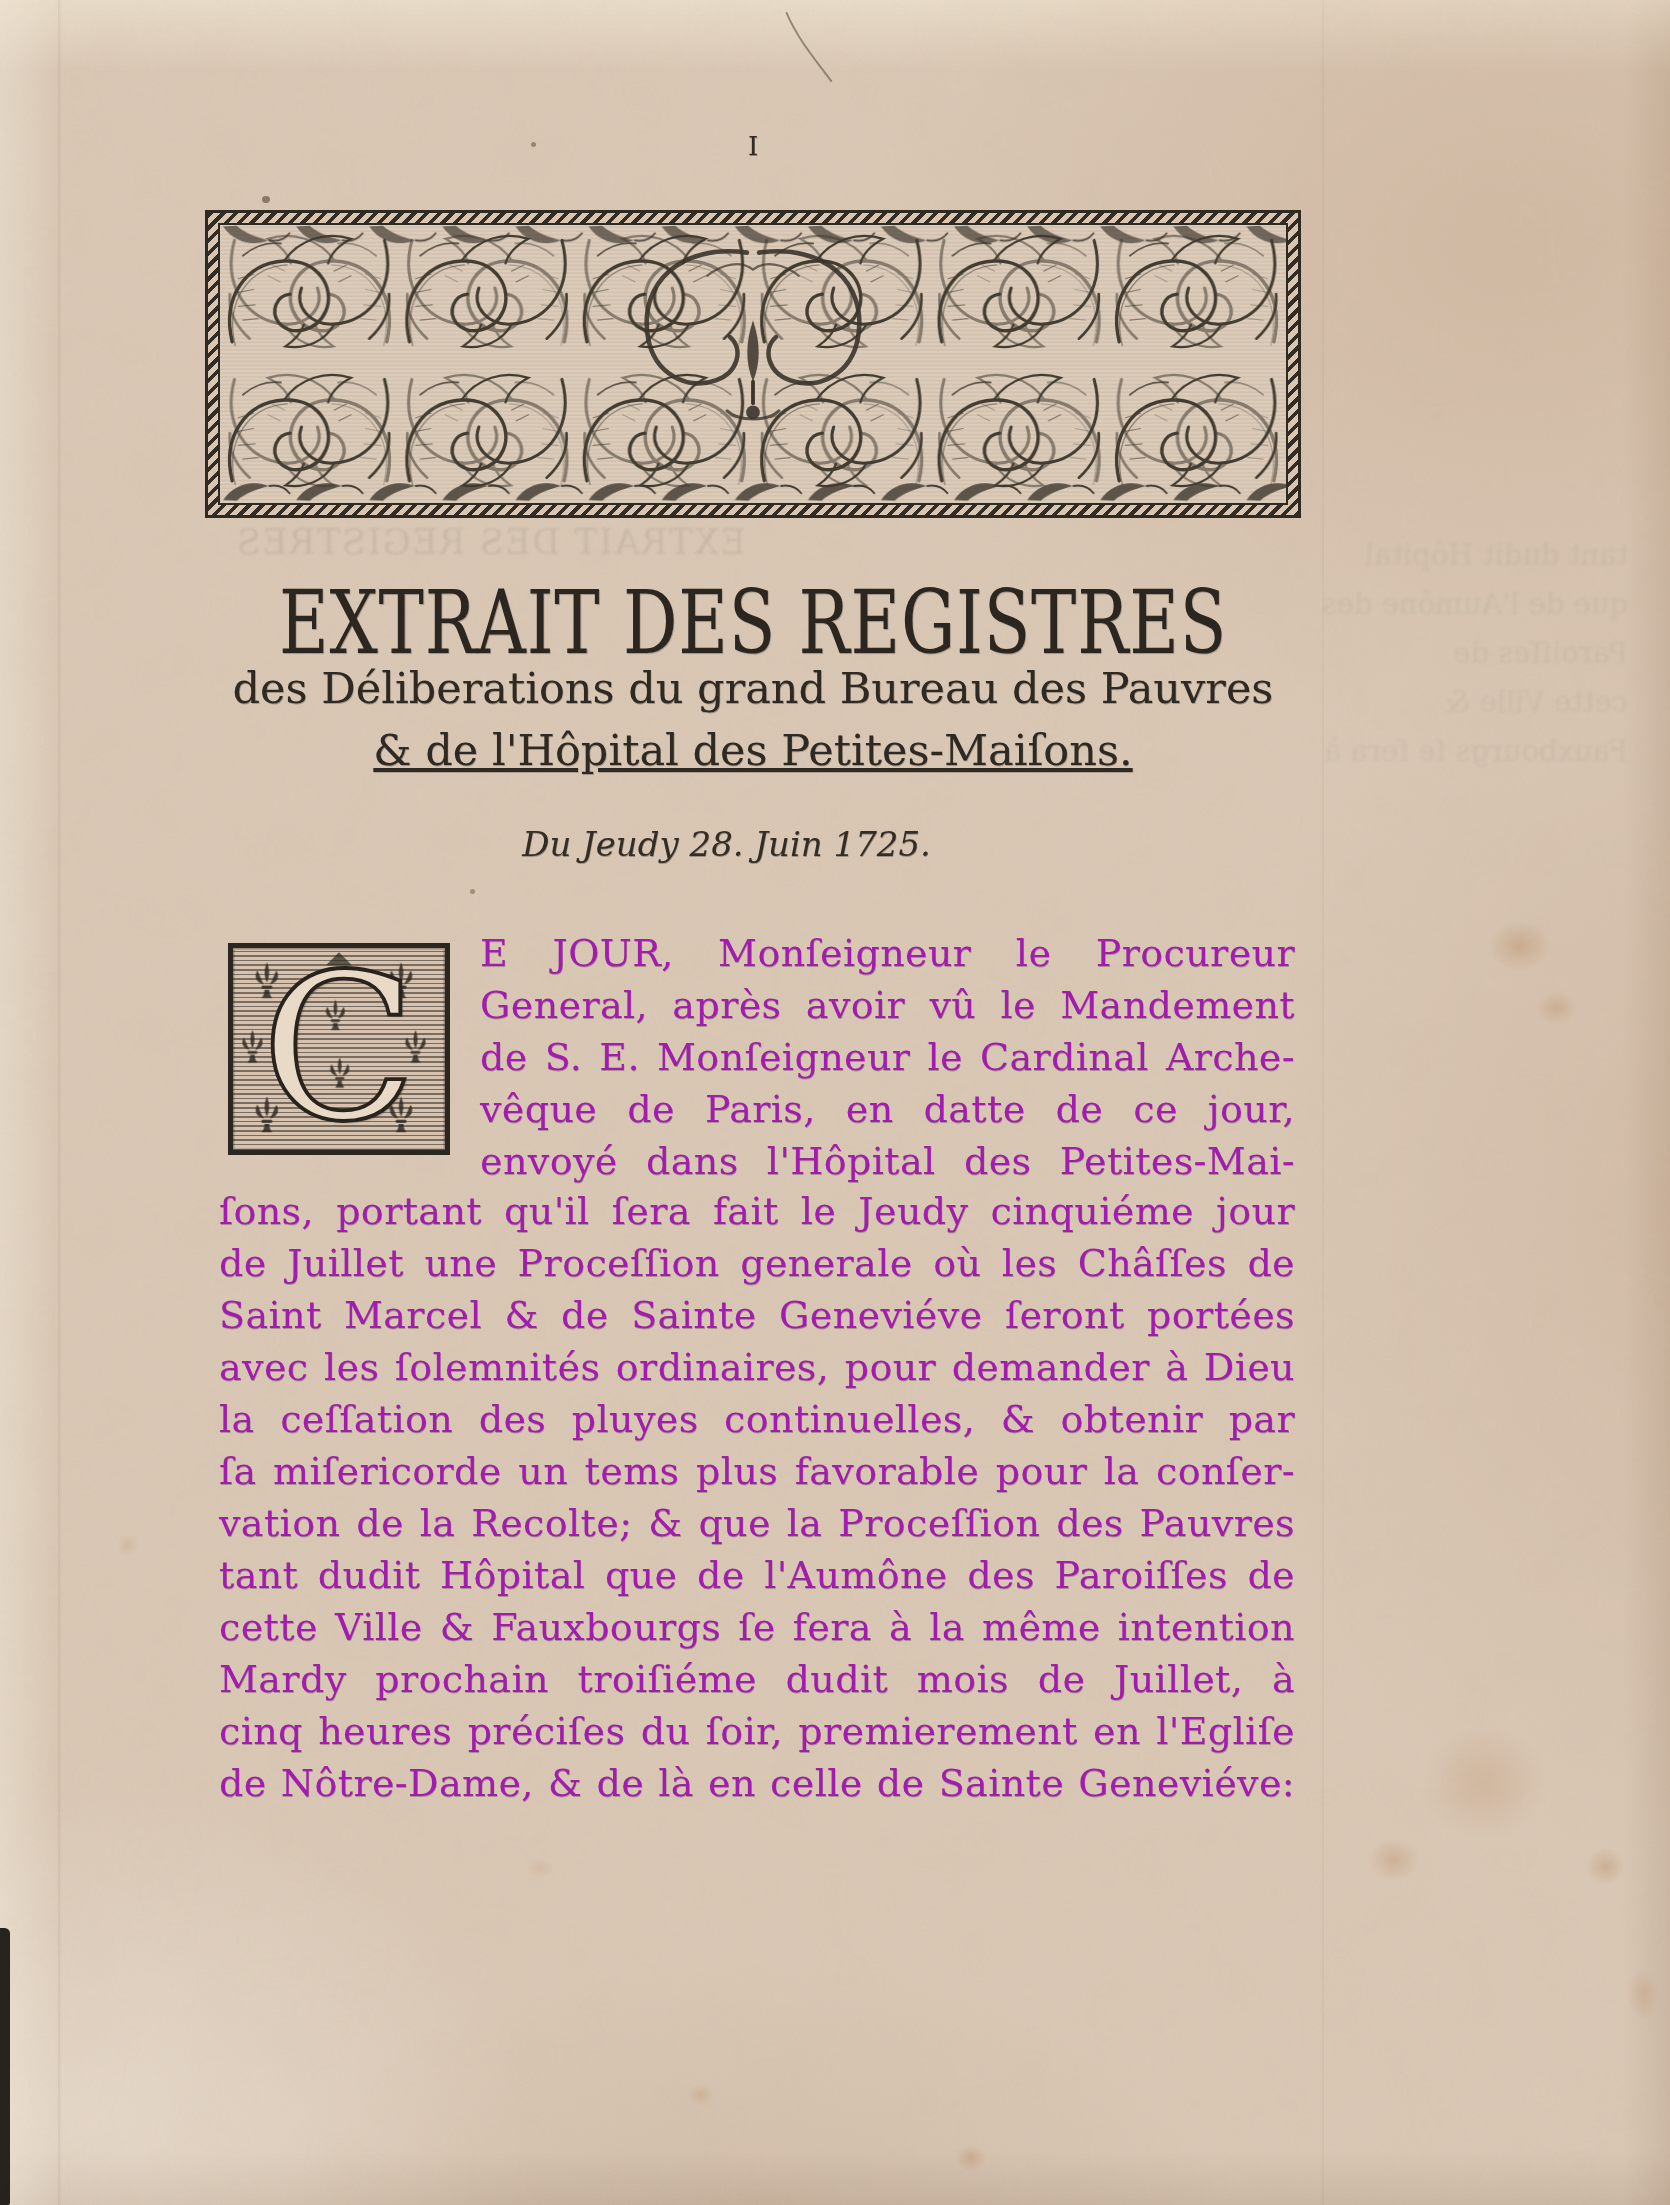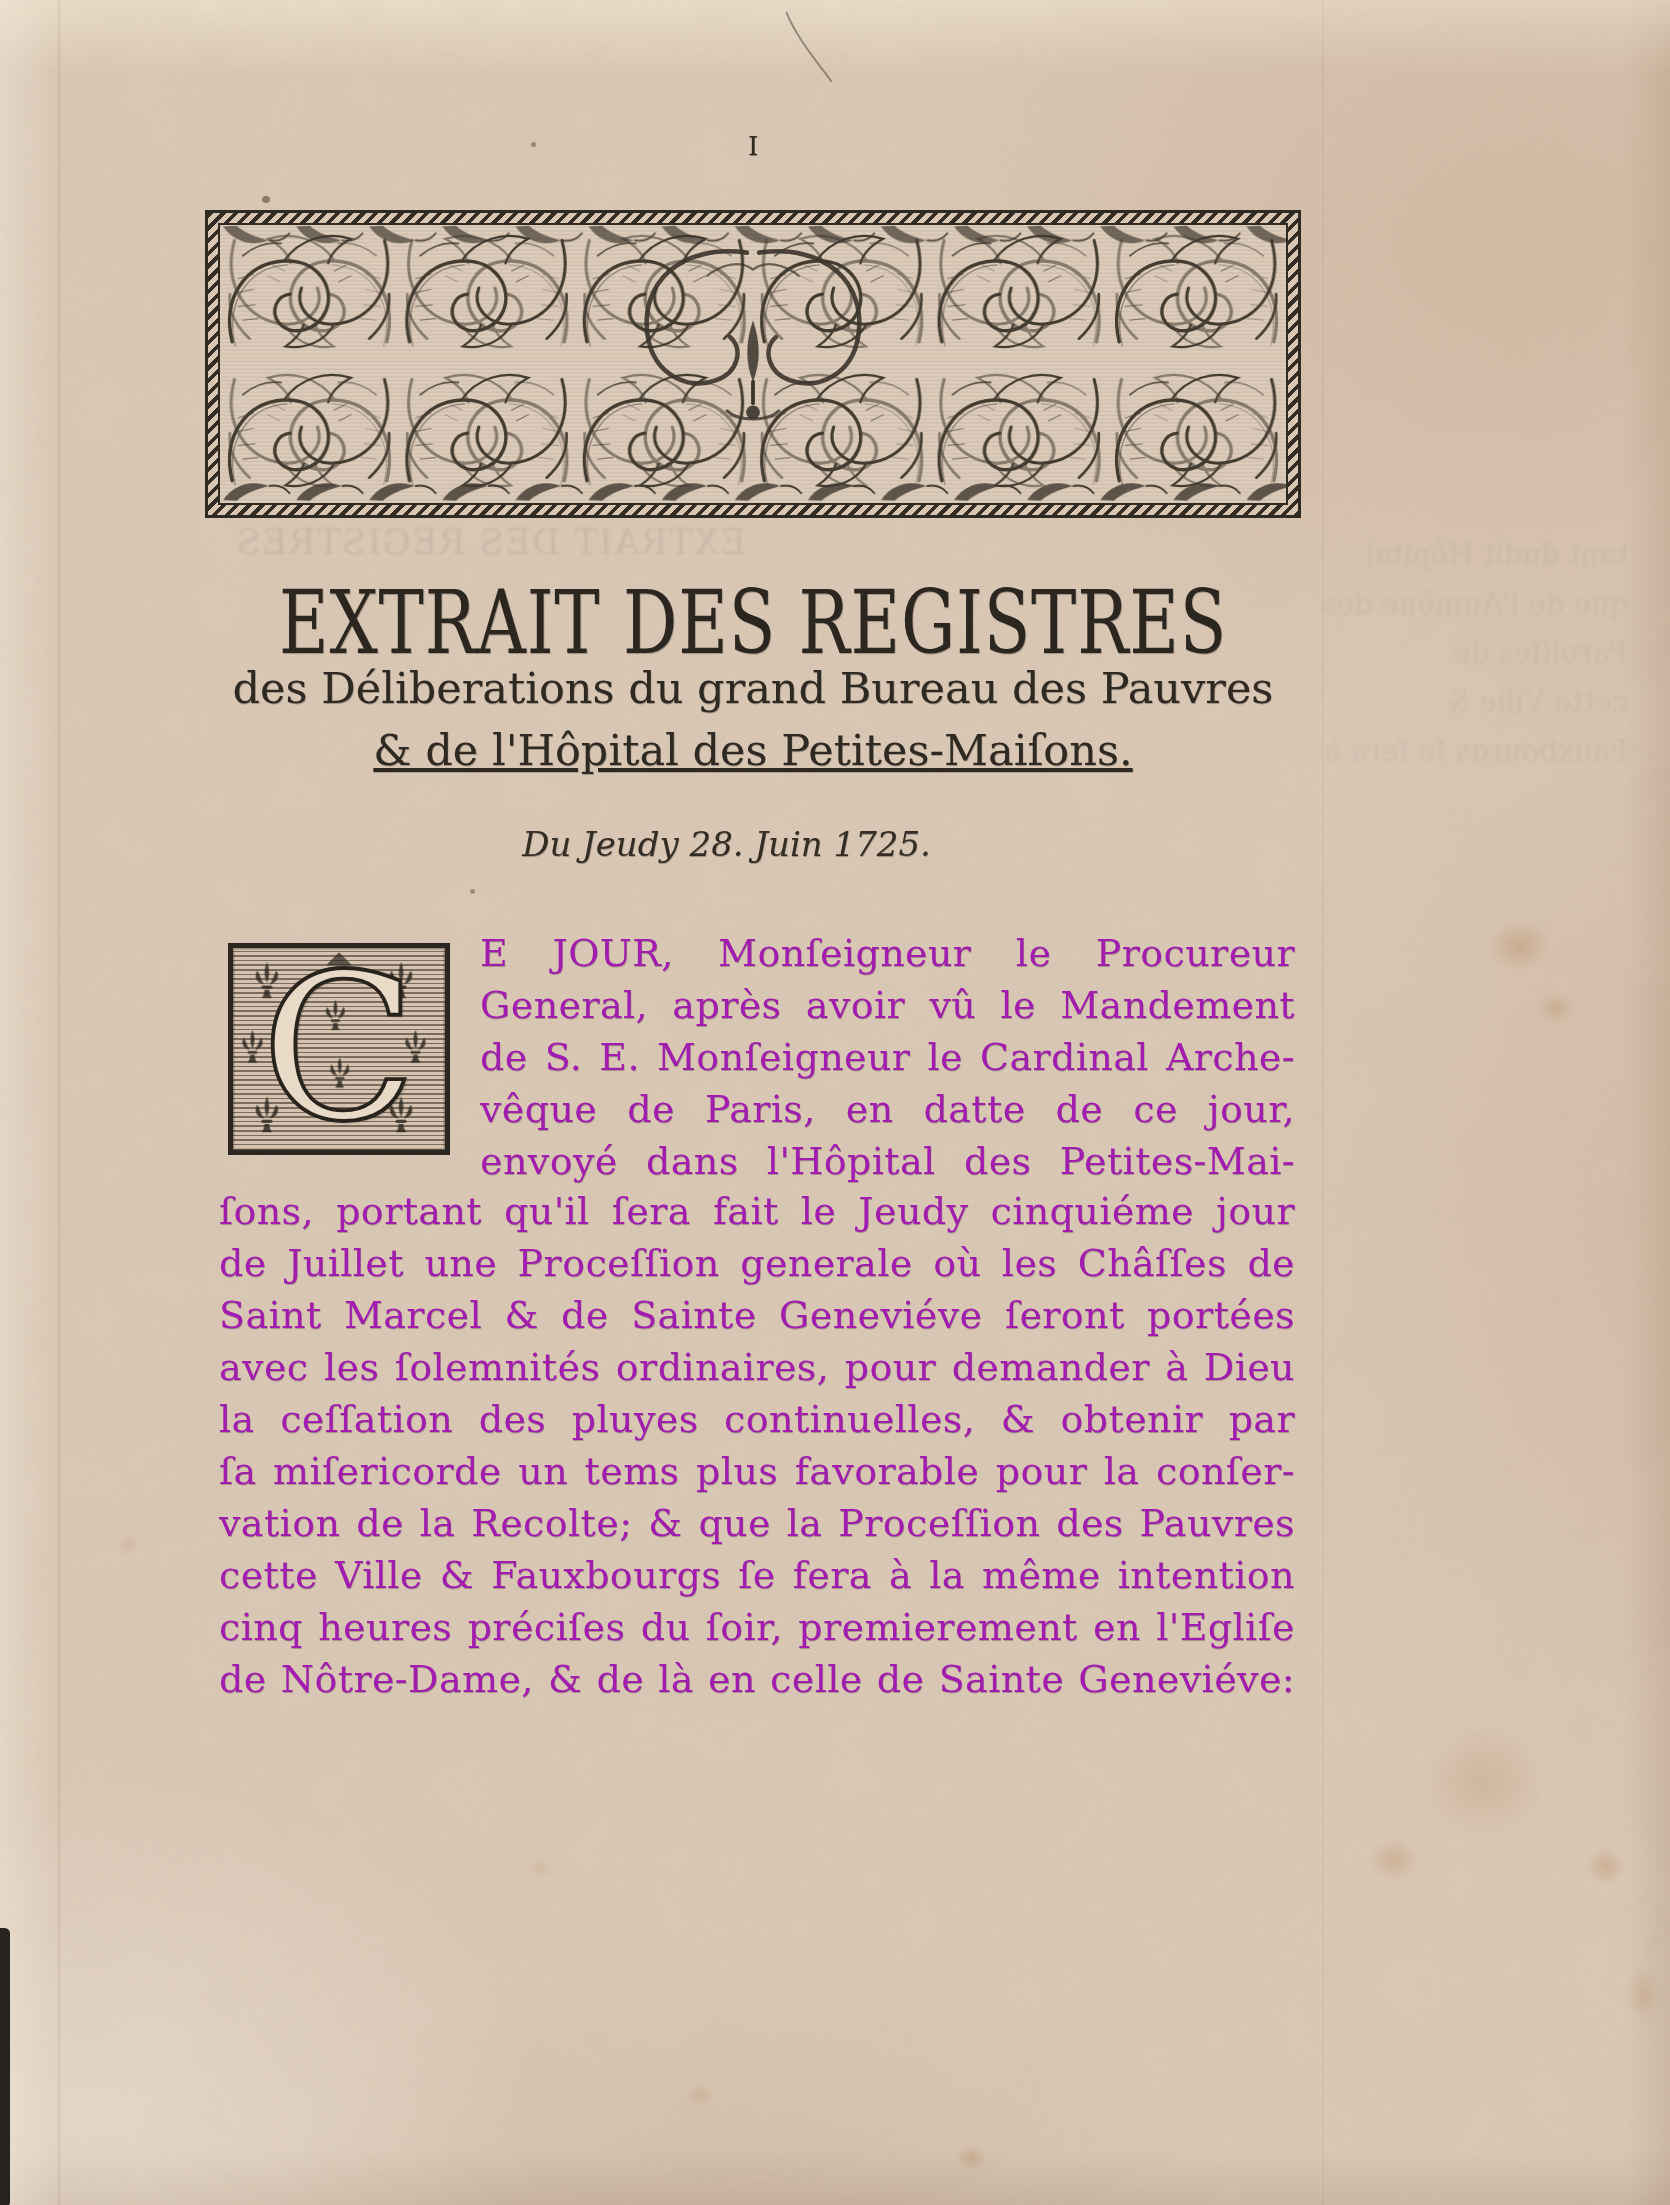--- a/index.html
+++ b/index.html
@@ -276,19 +276,21 @@
   </div>
 
   <div class="body-rest">
     <div class="bline">ſons, portant qu'il ſera fait le Jeudy cinquiéme jour</div>
     <div class="bline">de Juillet une Proceſſion generale où les Châſſes de</div>
     <div class="bline">Saint Marcel &amp; de Sainte Geneviéve ſeront portées</div>
     <div class="bline">avec les ſolemnités ordinaires, pour demander à Dieu</div>
     <div class="bline">la ceſſation des pluyes continuelles, &amp; obtenir par</div>
     <div class="bline">ſa miſericorde un tems plus favorable pour la conſer-</div>
     <div class="bline">vation de la Recolte; &amp; que la Proceſſion des Pauvres</div>
+    <div class="bline">tant dudit Hôpital que de l'Aumône des Paroiſſes de</div>
     <div class="bline">cette Ville &amp; Fauxbourgs ſe fera à la même intention</div>
+    <div class="bline">Mardy prochain troiſiéme dudit mois de Juillet, à</div>
     <div class="bline">cinq heures préciſes du ſoir, premierement en l'Egliſe</div>
     <div class="bline">de Nôtre-Dame, &amp; de là en celle de Sainte Geneviéve:</div>
   </div>
 
 </div>
 
 
 </body></html>

